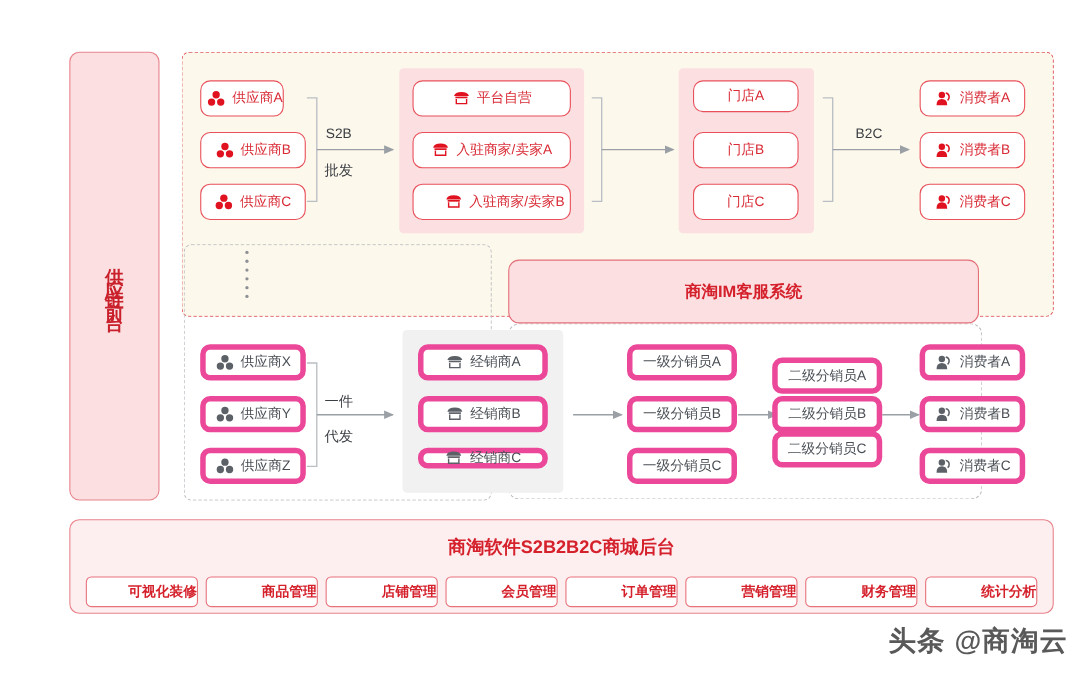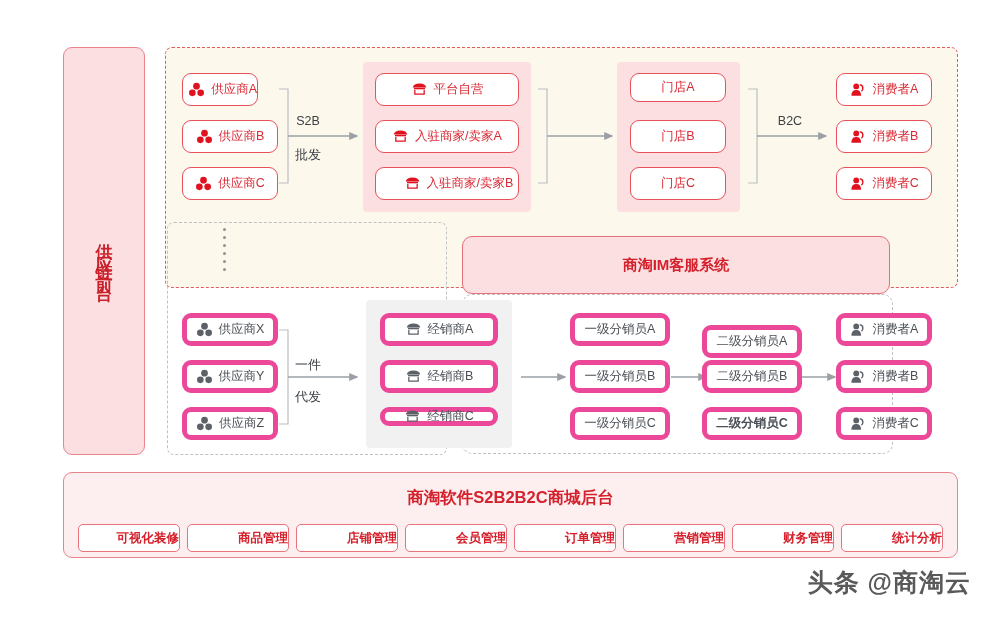--- a/index.html
+++ b/index.html
@@ -349,21 +349,21 @@
   <div class="node gray" style="left:570px;top:407px;width:100px;height:33px;">
     <span>一级分销员C</span>
   </div>
 
   <div class="node gray" style="left:702px;top:313px;width:100px;height:33px;margin-top:12px;">
     <span>二级分销员A</span>
   </div>
   <div class="node gray" style="left:702px;top:360px;width:100px;height:33px;">
     <span>二级分销员B</span>
   </div>
-  <div class="node gray" style="left:702px;top:407px;width:100px;height:33px;font-weight:bold;">
+  <div class="node gray" style="left:702px;top:392px;width:100px;height:33px;">
     <span>二级分销员C</span>
   </div>
 
   <div class="node gray" style="left:836px;top:313px;width:96px;height:33px;">
     <span class="icon">
       <svg viewBox="0 0 18 17" width="16" height="15">
           <circle cx="7" cy="5" r="3.3" fill="#5c6167"></circle>
           <path d="M1.5 15.5 Q1.5 9 7 9 Q12.5 9 12.5 15.5 Z" fill="#5c6167"></path>
           <path d="M11 3 q3.5 .6 3.5 4 q0 2.2 -1.6 3.4" fill="none" stroke="#5c6167" stroke-width="1.6"></path>
         </svg>

